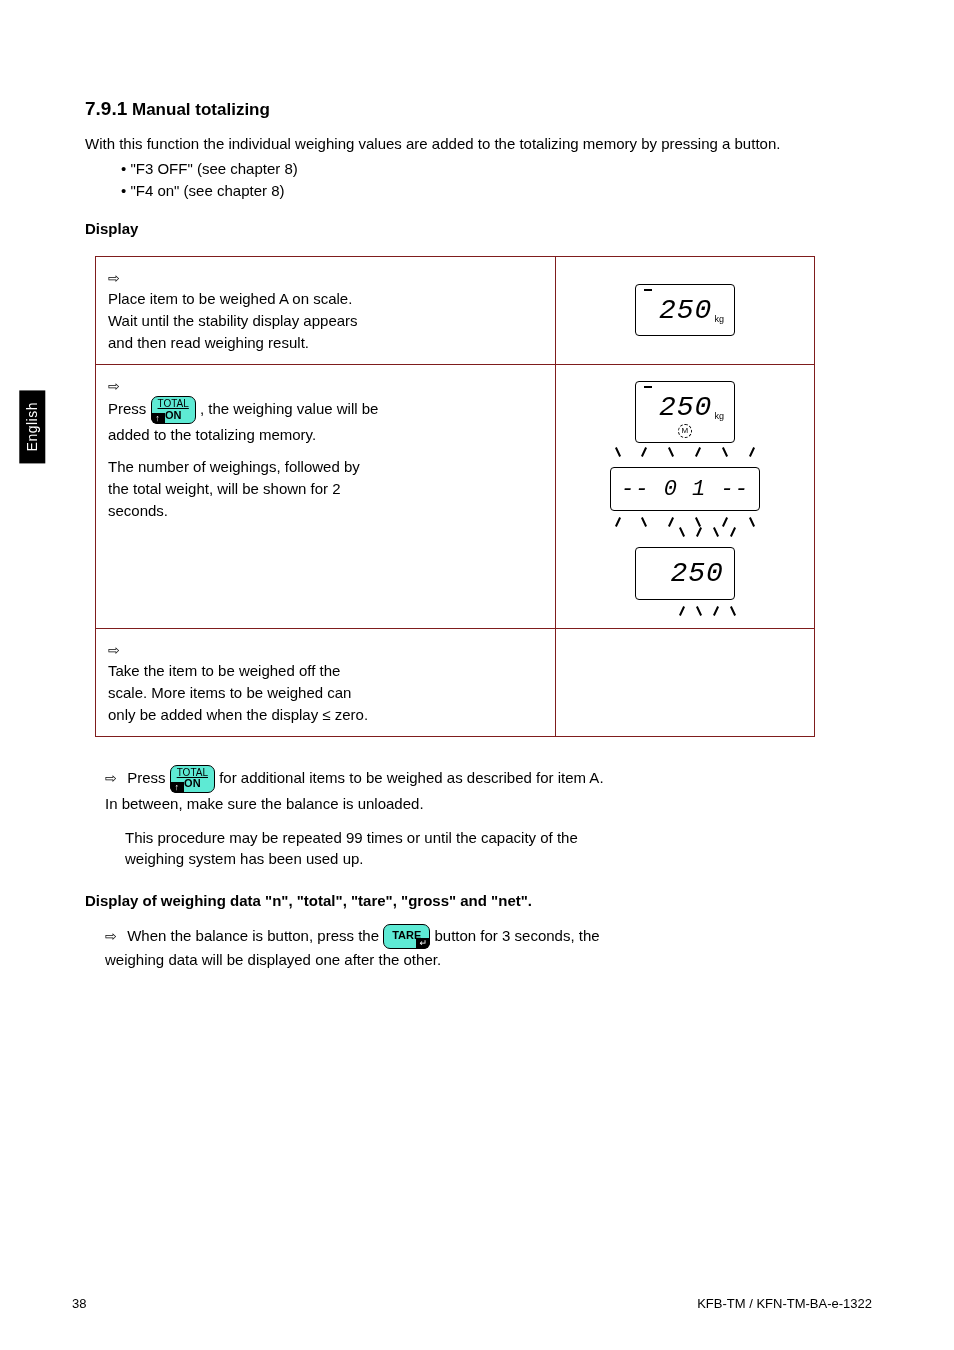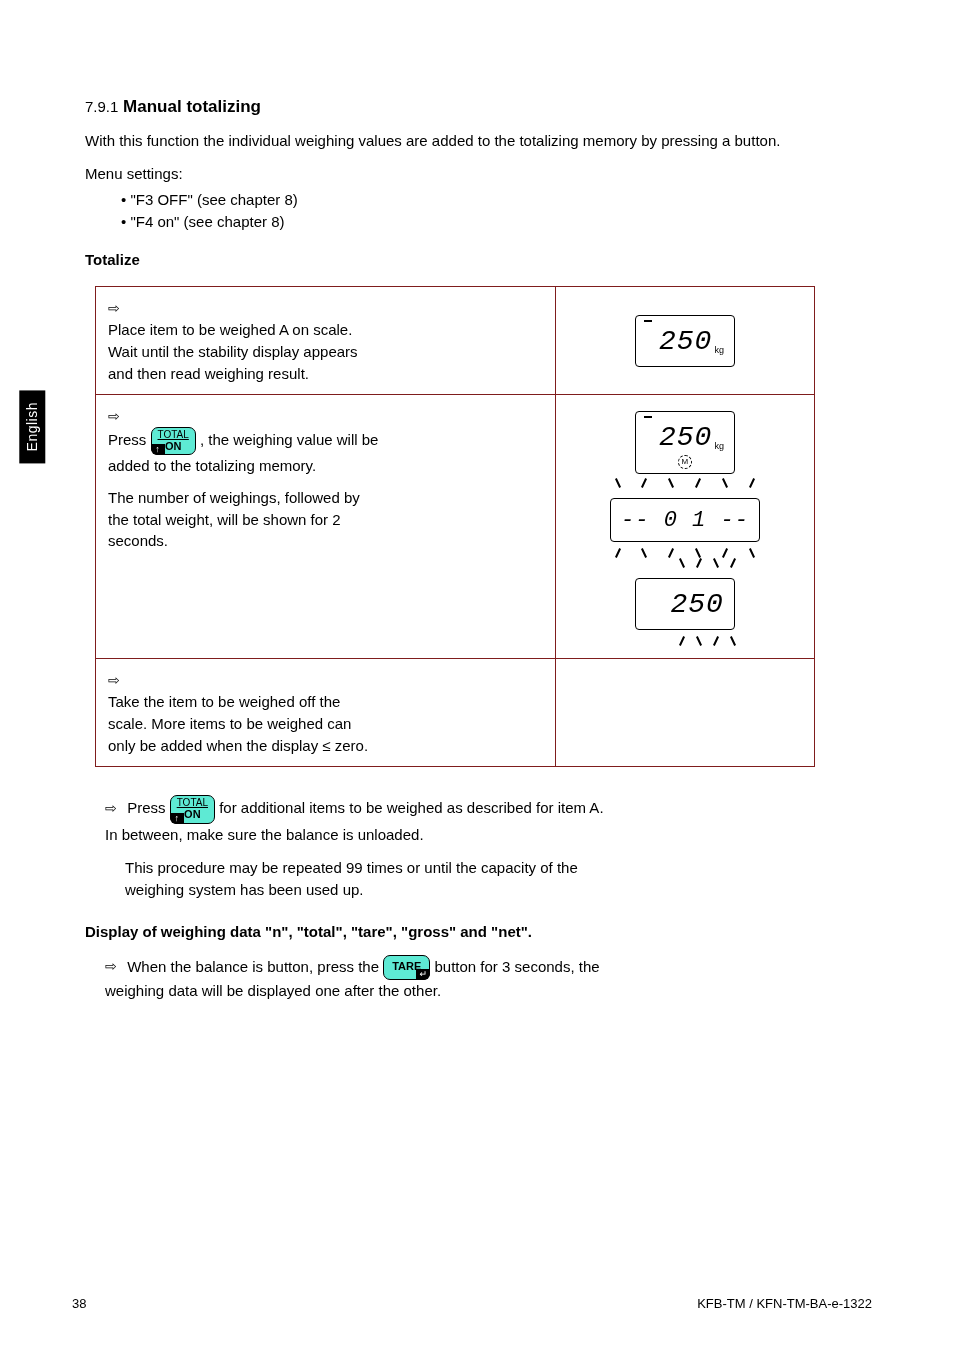--- a/index.html
+++ b/index.html
@@ -27,21 +27,21 @@
       letter-spacing: 0.5px;
     }
 
     .content {
       position: absolute;
       left: 85px;
       top: 95px;
       width: 800px;
     }
 
-    .section-num { font-weight: normal; font-size: 15px; }
+    .section-num { font-weight: bold; font-size: 19px; }
 
     h2 {
       font-size: 17px;
       font-weight: bold;
       margin-bottom: 10px;
     }
 
     p { margin: 0 0 12px 0; }
 
     table.steps {
@@ -174,29 +174,26 @@
 
 <div class="content">
 
   <h2>
     <span class="section-num">7.9.1</span>
     <span>Manual totalizing</span>
   </h2>
 
   <p>With this function the individual weighing values are added to the totalizing memory by pressing a button.</p>
 
-  <p>
-    <span>Menu settings:</span>
-  </p>
   <ul style="list-style:none;margin:-8px 0 16px 36px;">
     <li>• <span>"F3 OFF" (see chapter 8)</span></li>
     <li>• <span>"F4 on" (see chapter 8)</span></li>
   </ul>
 
-  <p><strong>Totalize</strong></p>
+  <p><strong>Display</strong></p>
 
   <table class="steps">
     <tbody>
         <tr>
       <td class="left">
         <span class="arrow">⇨</span>
         <span class="step-text" style="white-space:pre-line">Place item to be weighed A on scale.
 Wait until the stability display appears
 and then read weighing result.</span>
       </td>

